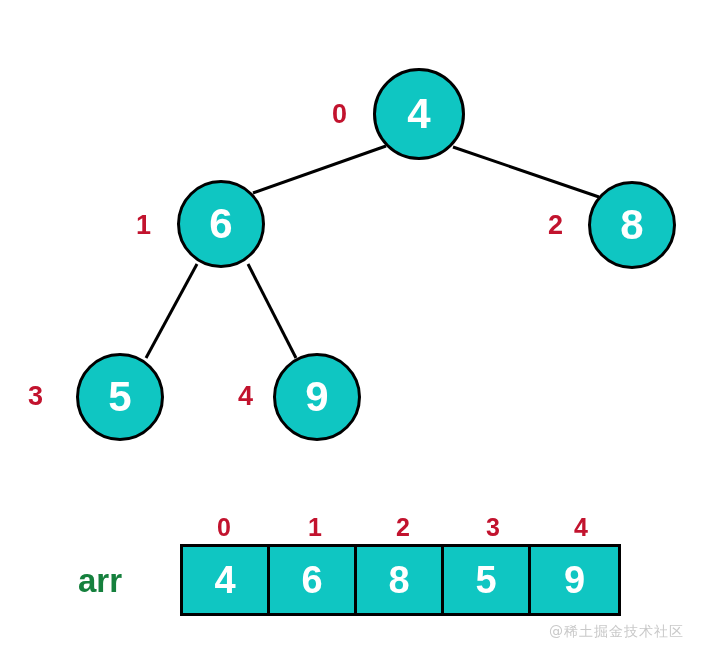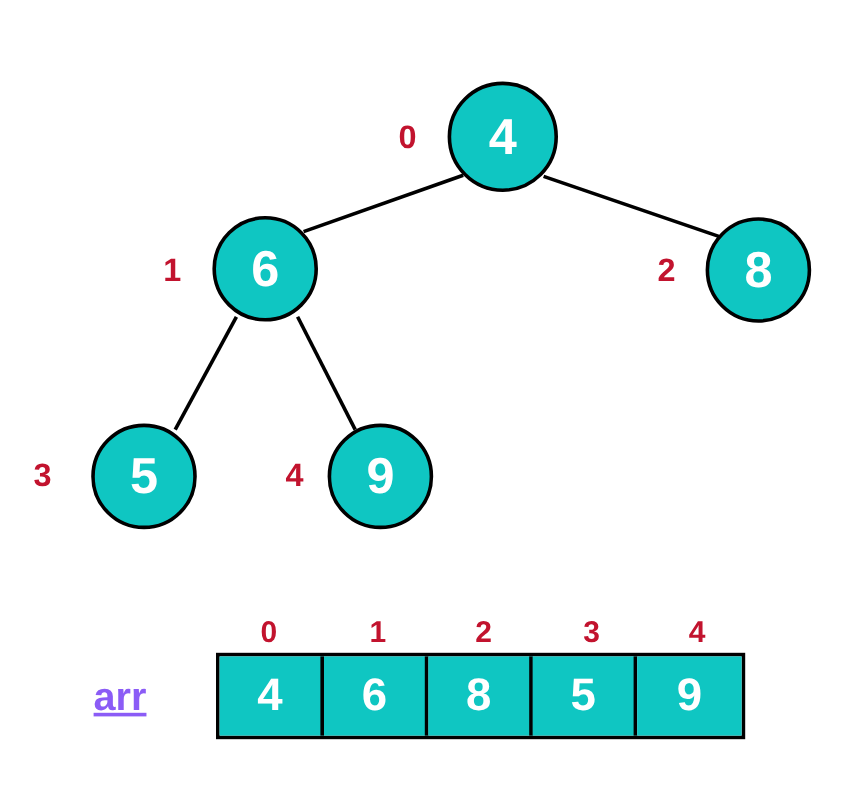--- a/index.html
+++ b/index.html
@@ -79,26 +79,25 @@
     font-family: "Liberation Sans", sans-serif;
     line-height: 1;
   }
   .arr-cell:last-child {
     border-right: none;
   }
   #arr-name {
     position: absolute;
     left: 78px;
     top: 564px;
-    color: #8b5cf6;
+    color: #15803d;
     font-weight: bold;
     font-size: 33px;
     font-family: "Liberation Sans", sans-serif;
     line-height: 1;
-    text-decoration: underline;
   }
   #watermark {
     position: absolute;
     right: 18px;
     top: 624px;
     color: #c9c9c9;
     font-size: 14px;
     font-family: "DejaVu Sans", sans-serif;
     letter-spacing: 1px;
     line-height: 1;
@@ -143,14 +142,15 @@
   <div id="arr-name">arr</div>
 
   <div id="array-wrap">
       <div class="arr-cell">4</div>
       <div class="arr-cell">6</div>
       <div class="arr-cell">8</div>
       <div class="arr-cell">5</div>
       <div class="arr-cell">9</div>
     </div>
 
+  <div id="watermark">@稀土掘金技术社区</div>
 
 </div>
 
 </body></html>

